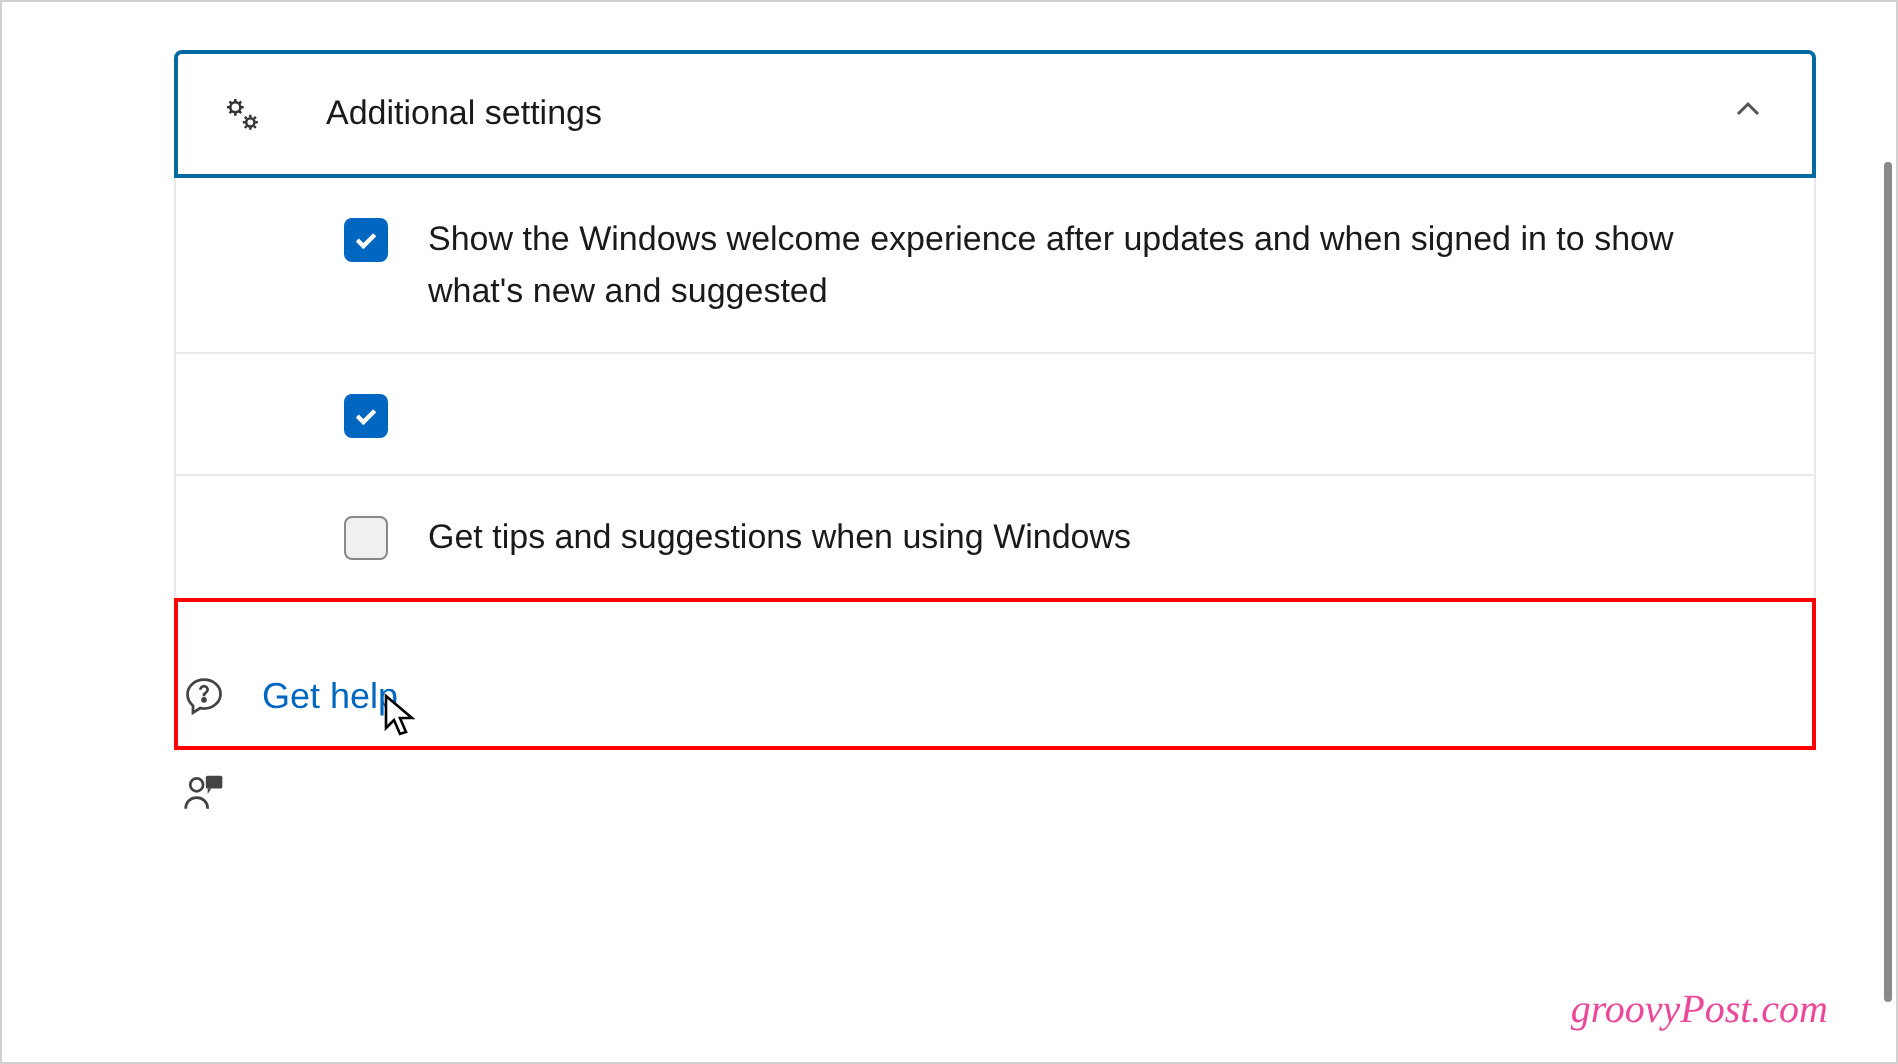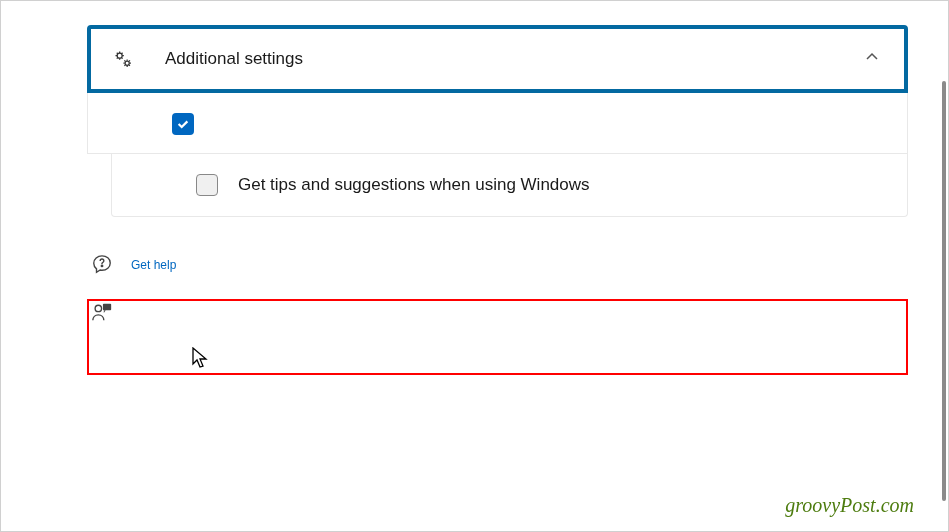--- a/index.html
+++ b/index.html
@@ -16,21 +16,21 @@
       border: 1px solid #d0d0d0;
       overflow: hidden;
     }
     .container {
       padding: 24px 40px 20px 86px;
     }
     .section-header {
       display: flex;
       align-items: center;
       padding: 18px 24px 18px 20px;
-      border: 4px solid #0369a1;
+      border: 2px solid #0369a1;
       border-radius: 4px 4px 0 0;
       background: #fff;
       cursor: pointer;
     }
     .section-icon {
       width: 24px;
       height: 24px;
       margin-right: 30px;
       color: #333;
       font-size: 16px;
@@ -50,21 +50,20 @@
     .option-row {
       display: flex;
       align-items: flex-start;
       padding: 18px 24px 18px 84px;
       border: 1px solid #e8e8e8;
       border-top: none;
       background: #fff;
     }
     .option-row.last {
       border-radius: 0 0 4px 4px;
-      margin-left: 24px;
     }
     .checkbox {
       width: 22px;
       height: 22px;
       border-radius: 4px;
       margin-right: 20px;
       flex-shrink: 0;
       display: flex;
       align-items: center;
       justify-content: center;
@@ -115,32 +114,32 @@
     .link-icon {
       width: 26px;
       height: 24px;
       margin-right: 16px;
       color: #444;
       display: flex;
       align-items: center;
       justify-content: center;
     }
     .link-text {
-      font-size: 12px;
+      font-size: 18px;
       color: #0067C0;
       cursor: pointer;
     }
     .watermark {
       position: absolute;
       bottom: 14px;
       right: 34px;
       font-family: Georgia, serif;
       font-style: italic;
       font-size: 20px;
-      color: #4d7c0f;
+      color: #ec4899;
     }
     .scrollbar {
       position: absolute;
       right: 2px;
       top: 80px;
       bottom: 30px;
       width: 4px;
       background: #8a8a8a;
       border-radius: 2px;
     }
@@ -159,20 +158,28 @@
       </svg>
     </span>
     <span class="section-title">Additional settings</span>
     <span class="chevron">
       <svg width="16" height="16" viewBox="0 0 16 16" fill="none" stroke="currentColor" stroke-width="1.5">
         <path d="M3 10l5-5 5 5"></path>
       </svg>
     </span>
   </div>
 
+  <div class="option-row">
+    <div class="checkbox checked">
+      <svg width="14" height="14" viewBox="0 0 16 16" fill="none" stroke="white" stroke-width="2.5">
+        <path d="M3 8l3.5 3.5L13 5"></path>
+      </svg>
+    </div>
+    <span class="option-label">Show the Windows welcome experience after updates and when signed in to show what's new and suggested</span>
+  </div>
 
   <div class="option-row">
     <div class="checkbox checked">
       <svg width="14" height="14" viewBox="0 0 16 16" fill="none" stroke="white" stroke-width="2.5">
         <path d="M3 8l3.5 3.5L13 5"></path>
       </svg>
     </div>
   </div>
 
   <div class="option-row last">

